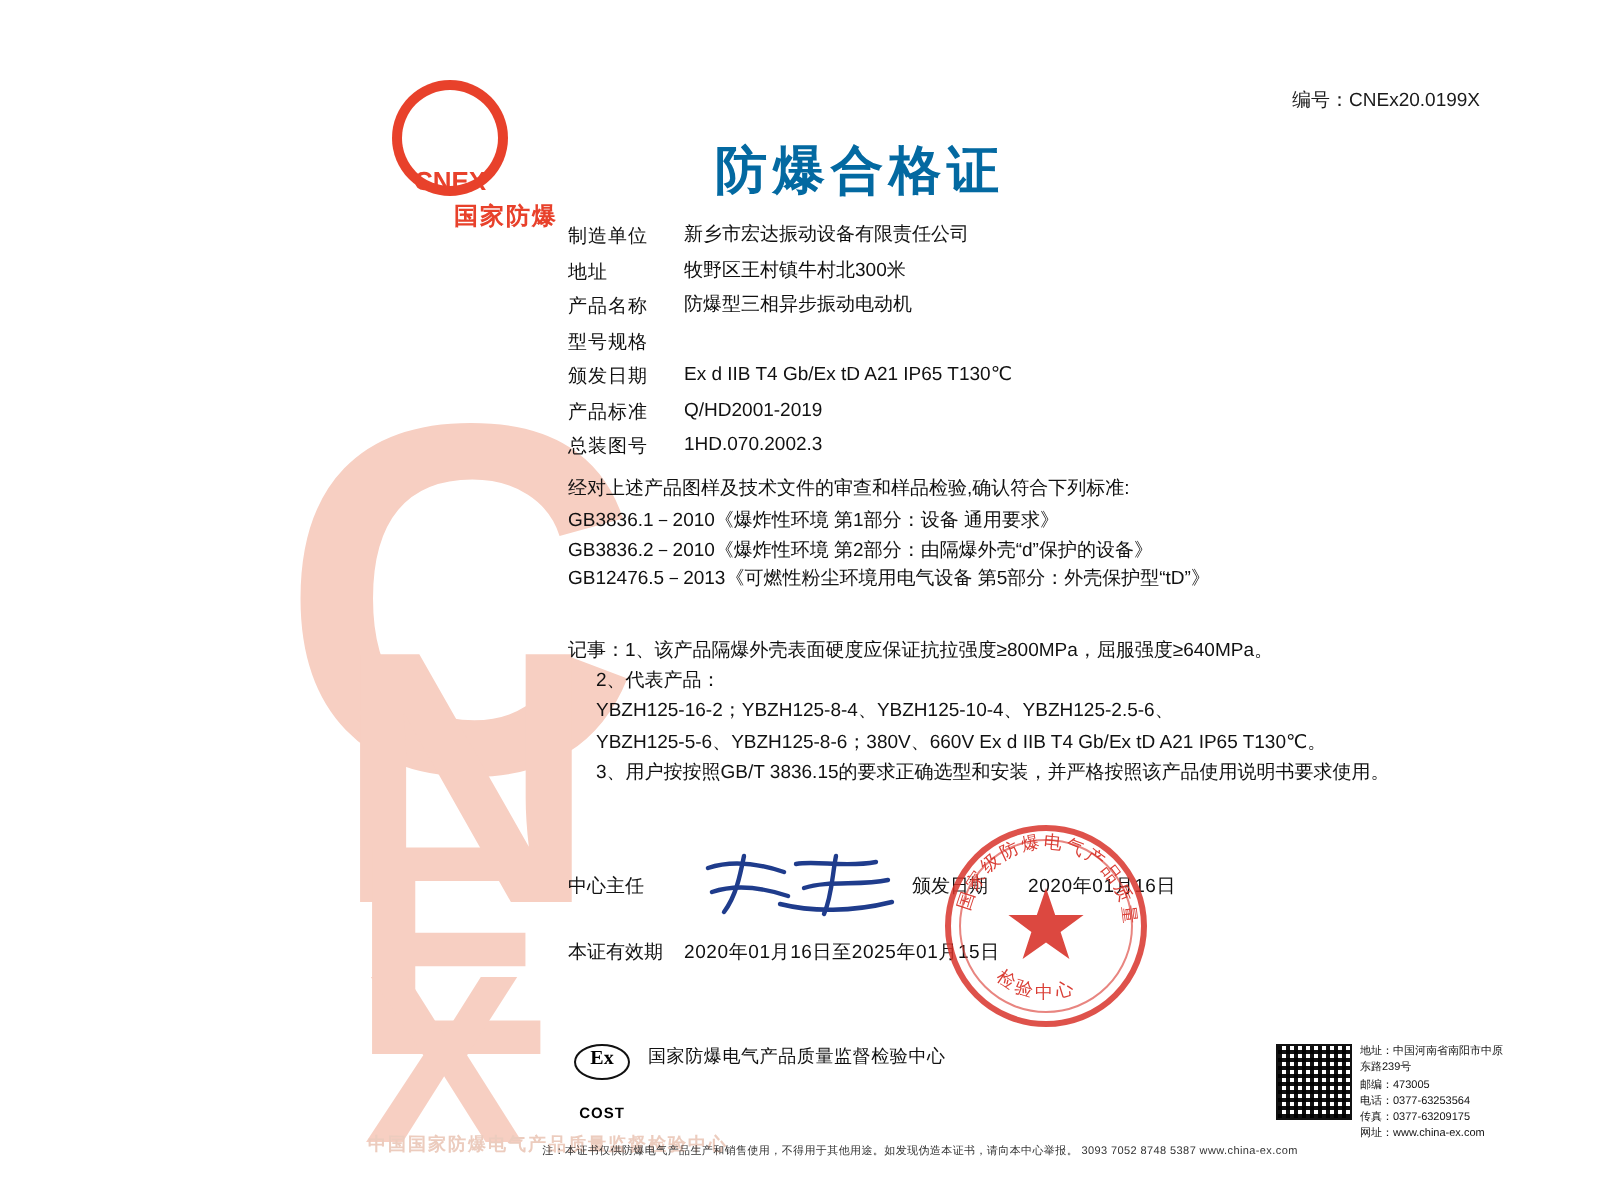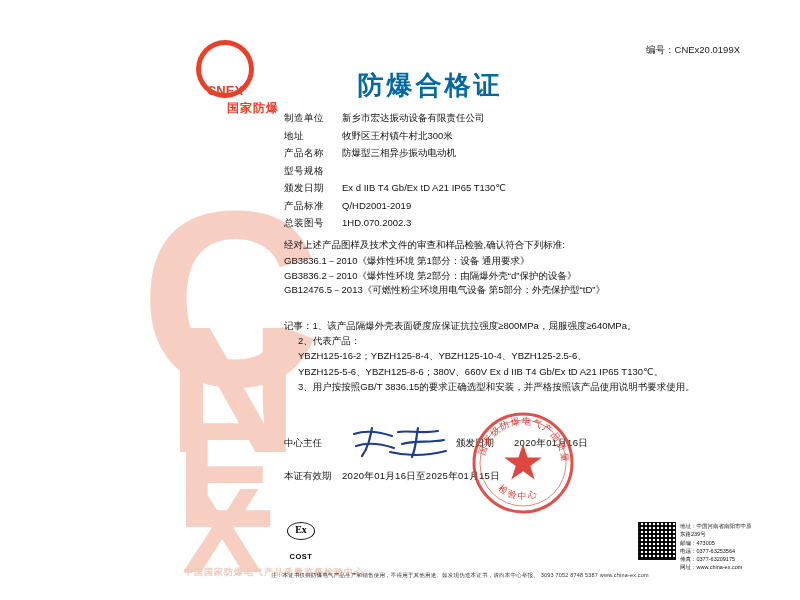--- a/index.html
+++ b/index.html
@@ -261,20 +261,21 @@
       </text>
     </svg>
   </div>
 
   <div class="footer">
     <div class="ex">
       <div class="oval">Ex</div>
       <div class="cost">COST</div>
     </div>
     <div class="orgnames">
+      <div class="l1">国家防爆电气产品质量监督检验中心</div>
     </div>
     <div class="qrwrap">
       <div class="qr"></div>
       <div class="qrtxt">
         <div>地址：中国河南省南阳市中原东路239号</div>
         <div>邮编：473005</div>
         <div>电话：0377-63253564</div>
         <div>传真：0377-63209175</div>
         <div>网址：www.china-ex.com</div>
       </div>

